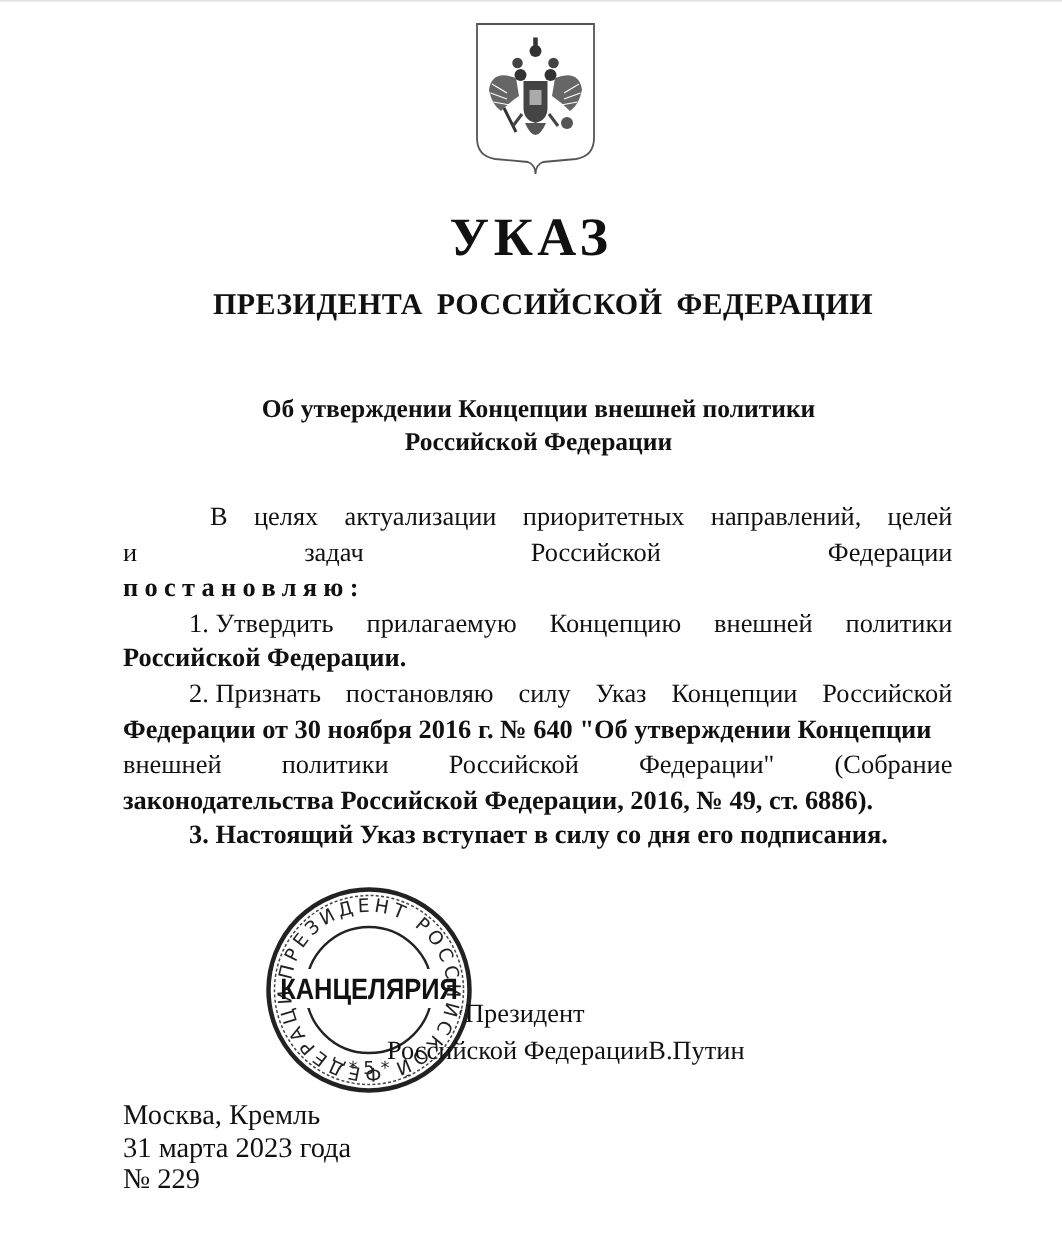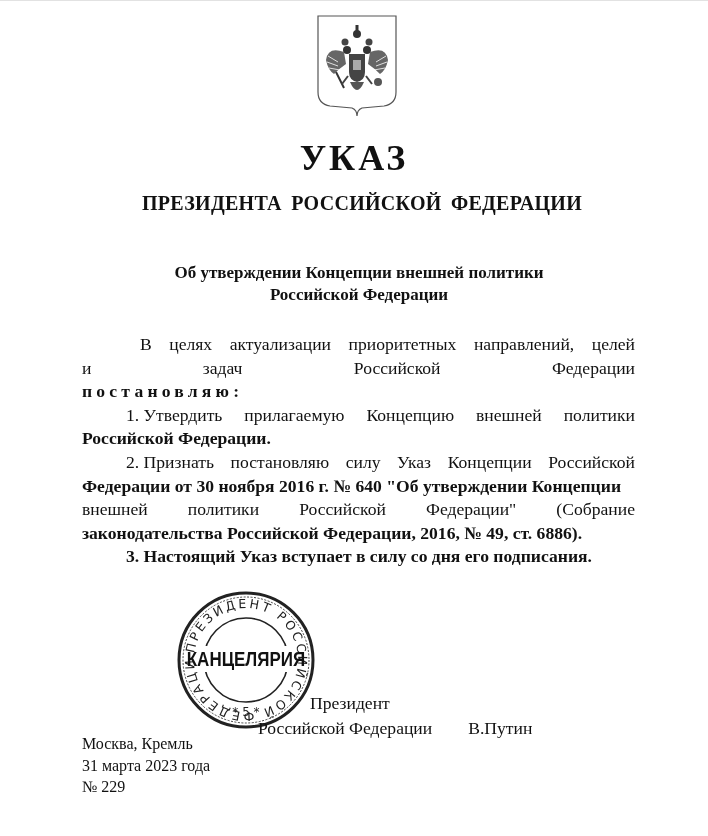--- a/index.html
+++ b/index.html
@@ -27,24 +27,24 @@
   }
   .line { display: flex; justify-content: space-between; white-space: nowrap; height: 23.6px; }
   .line.left { justify-content: flex-start; font-weight: bold; }
   .indent { padding-left: 44px; }
   .indent2 { padding-left: 58px; }
   .spaced { letter-spacing: 4.2px; }
   .sig {
     position: absolute; top: 663px; left: 258px; font-size: 17.6px; line-height: 25px;
   }
   .sig .row { white-space: nowrap; }
-  .sig .president { padding-left: 52px; margin-top: 28px; }
-  .sig .name { display: inline-block; margin-left: 36px; }
+  .sig .president { padding-left: 52px; }
+  .sig .name { display: inline-block; }
   .place {
-    position: absolute; left: 82px; top: 733px; font-size: 16px; line-height: 21.5px;
+    position: absolute; left: 82px; top: 733px; font-size: 19px; line-height: 21.5px;
   }
   .stamp { position: absolute; left: 176px; top: 590px; width: 140px; height: 140px; }
 </style>
 </head>
 <body>
 
 <div class="topline"></div>
 
 <div class="emblem">
   <svg width="86" height="106" viewBox="0 0 86 106">

